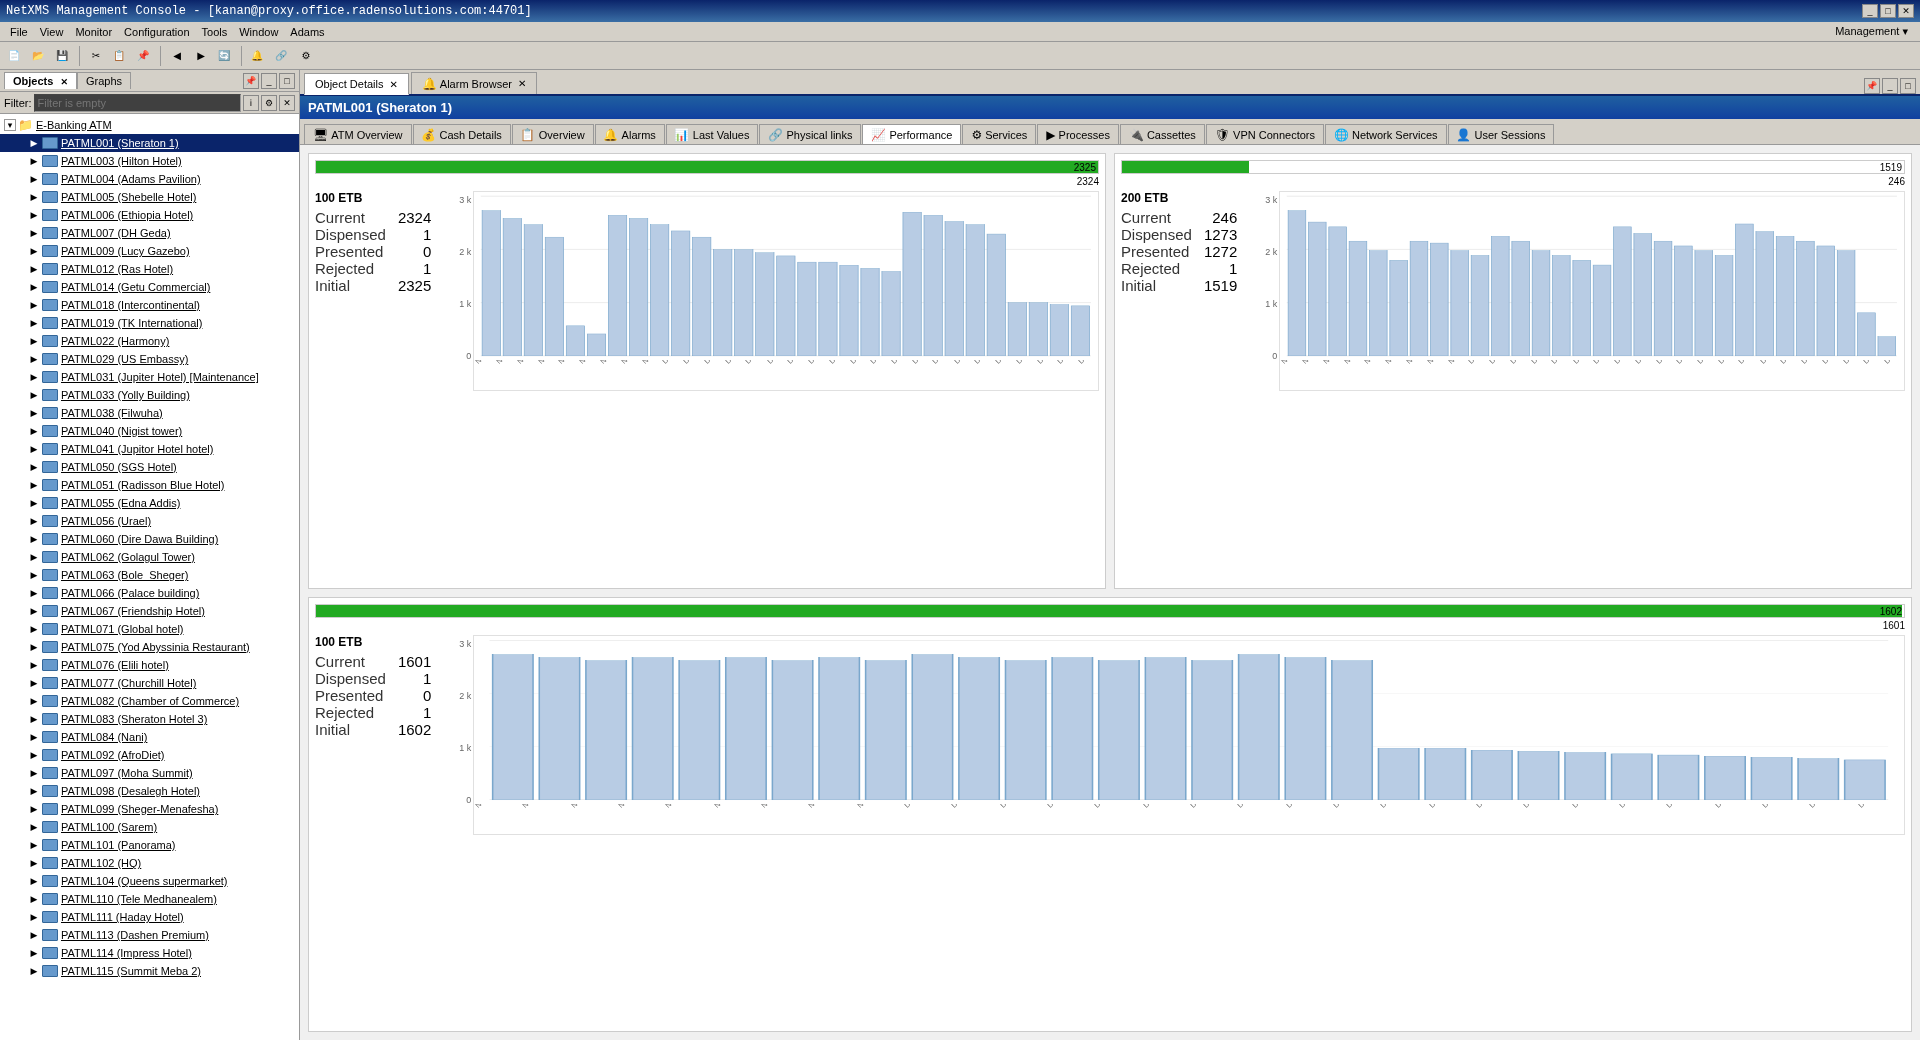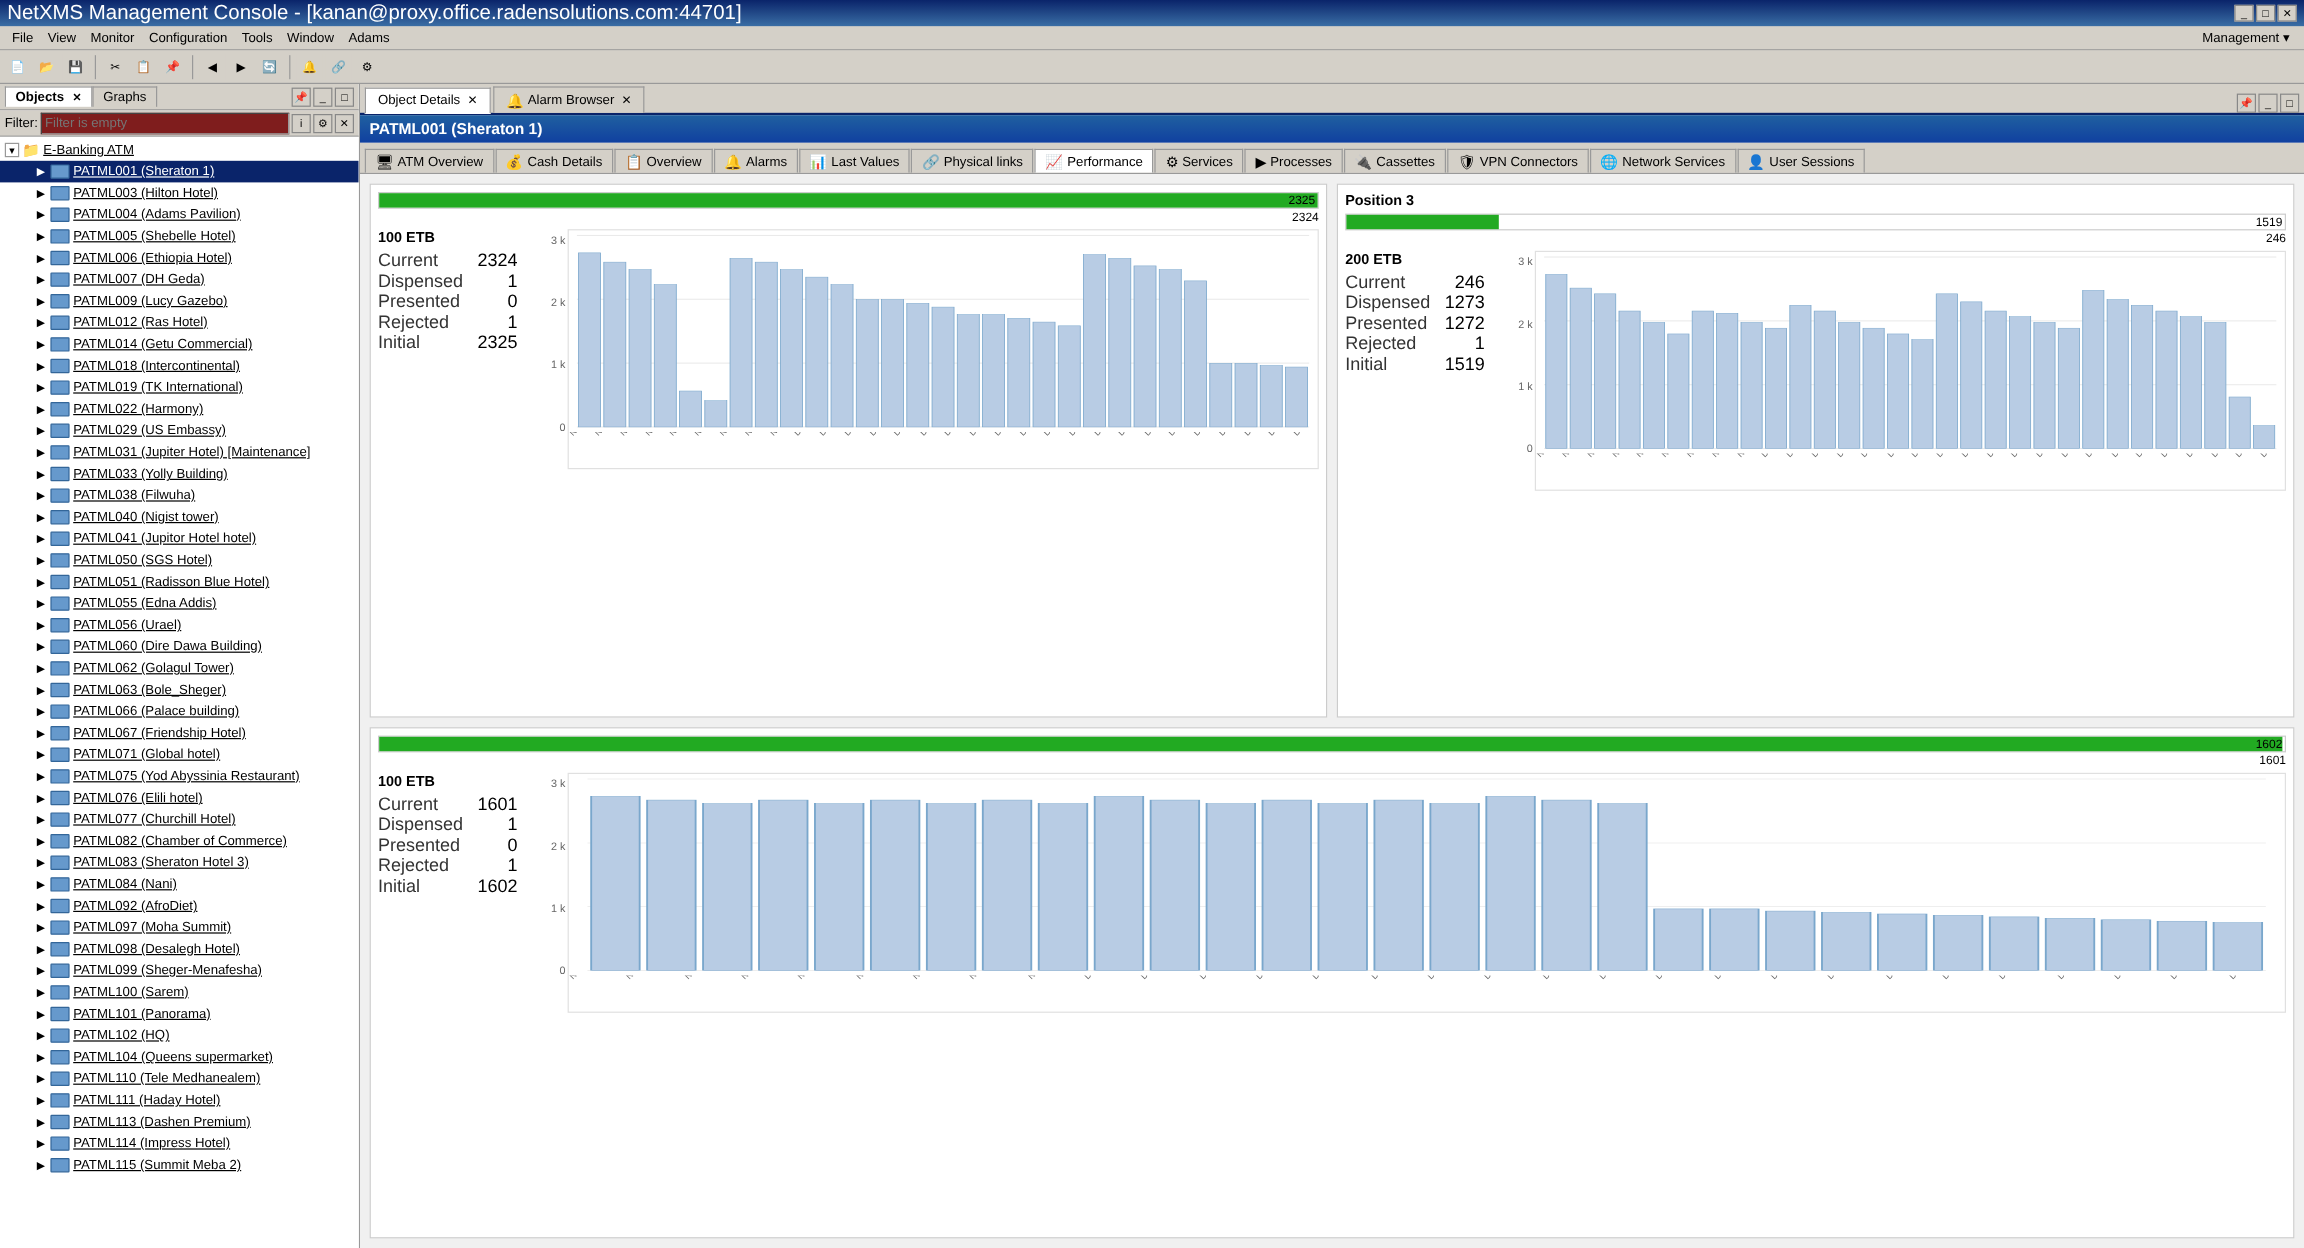--- a/index.html
+++ b/index.html
@@ -1,20 +1,20 @@
 <!DOCTYPE html>
 <html><head>
   <meta charset="utf-8">
   <style>
     * { margin: 0; padding: 0; box-sizing: border-box; }
     body { font-family: 'Segoe UI', Tahoma, Geneva, Verdana, sans-serif; font-size: 11px; background: #d4d0c8; color: #000; overflow: hidden; }
 
     
     .title-bar { background: linear-gradient(to bottom, #0a246a, #3a6ea5); color: white; padding: 2px 6px; display: flex; align-items: center; justify-content: space-between; height: 22px; }
-    .title-bar-text { font-size: 17px; }
+    .title-bar-text { font-size: 12px; font-family: Liberation Mono, monospace; }
     .title-bar-buttons { display: flex; gap: 2px; }
     .title-bar-btn { background: #d4d0c8; border: 1px solid #888; width: 16px; height: 14px; font-size: 9px; cursor: pointer; display: flex; align-items: center; justify-content: center; }
 
     
     .menu-bar { background: #d4d0c8; padding: 2px 4px; display: flex; gap: 0; border-bottom: 1px solid #999; height: 20px; align-items: center; }
     .menu-item { padding: 2px 6px; font-size: 11px; cursor: pointer; }
 
     
     .toolbar { background: #d4d0c8; padding: 2px 4px; border-bottom: 1px solid #999; height: 28px; display: flex; align-items: center; gap: 2px; }
     .toolbar-separator { width: 1px; height: 20px; background: #999; margin: 0 3px; }
@@ -24,21 +24,21 @@
     .main-container { display: flex; height: calc(100vh - 70px); }
 
     
     .left-panel { width: 300px; background: white; border-right: 1px solid #999; display: flex; flex-direction: column; overflow: hidden; }
     .panel-tab { padding: 2px 8px; font-size: 11px; border: 1px solid #999; background: #d4d0c8; cursor: pointer; border-bottom: none; }
     .panel-tab.active { background: white; font-weight: bold; }
 
     
     .filter-bar { display: flex; align-items: center; gap: 2px; padding: 2px 4px; background: #d4d0c8; border-bottom: 1px solid #999; height: 22px; }
     .filter-label { font-size: 11px; }
-    .filter-input { flex: 1; height: 18px; border: 1px inset #999; font-size: 11px; padding: 1px 3px; background: #7f1d1d; color: #999; }
+    .filter-input { flex: 1; height: 18px; border: 1px inset #999; font-size: 11px; padding: 1px 3px; background: #404040; color: #999; }
     .filter-btn { width: 16px; height: 16px; background: #d4d0c8; border: 1px solid #888; font-size: 9px; cursor: pointer; display: flex; align-items: center; justify-content: center; }
 
     
     .tree-container { flex: 1; overflow-y: auto; background: white; }
     .tree-root { padding: 2px 0; }
     .tree-group { margin-left: 0; }
     .tree-group-header { display: flex; align-items: center; padding: 1px 4px; cursor: pointer; }
     .tree-toggle { width: 12px; height: 12px; border: 1px solid #999; background: white; font-size: 9px; display: flex; align-items: center; justify-content: center; margin-right: 2px; flex-shrink: 0; cursor: pointer; }
     .tree-icon { width: 16px; height: 16px; margin-right: 2px; flex-shrink: 0; display: flex; align-items: center; justify-content: center; }
     .tree-label { font-size: 11px; white-space: nowrap; text-decoration: underline; }
@@ -598,21 +598,20 @@
                     <span style="position:absolute; left:90.0%; font-size:7px; color:#666; transform:rotate(-45deg); transform-origin: top left; white-space:nowrap;">Dec 19</span>
                     <span style="position:absolute; left:93.3%; font-size:7px; color:#666; transform:rotate(-45deg); transform-origin: top left; white-space:nowrap;">Dec 20</span>
                     <span style="position:absolute; left:96.7%; font-size:7px; color:#666; transform:rotate(-45deg); transform-origin: top left; white-space:nowrap;">Dec 21</span>
                   </div>
             </div>
           </div>
         </div>
       </div>
     </div>
         <div class="position-card">
-      <div class="position-title">Position 3</div>
       <div class="progress-container">
         <div style="height:100%; background:#22aa22; width:16.2%;"></div>
         <span style="position:absolute; right:2px; top:1px; font-size:10px;">1519</span>
       </div>
       <div style="font-size:10px; text-align:right; margin-bottom:4px;">246</div>
       <div style="display:flex; gap:12px;">
         <div>
           <div class="denomination">200 ETB</div>
           <div class="stats-grid">
                 <span class="stat-label">Current</span>

